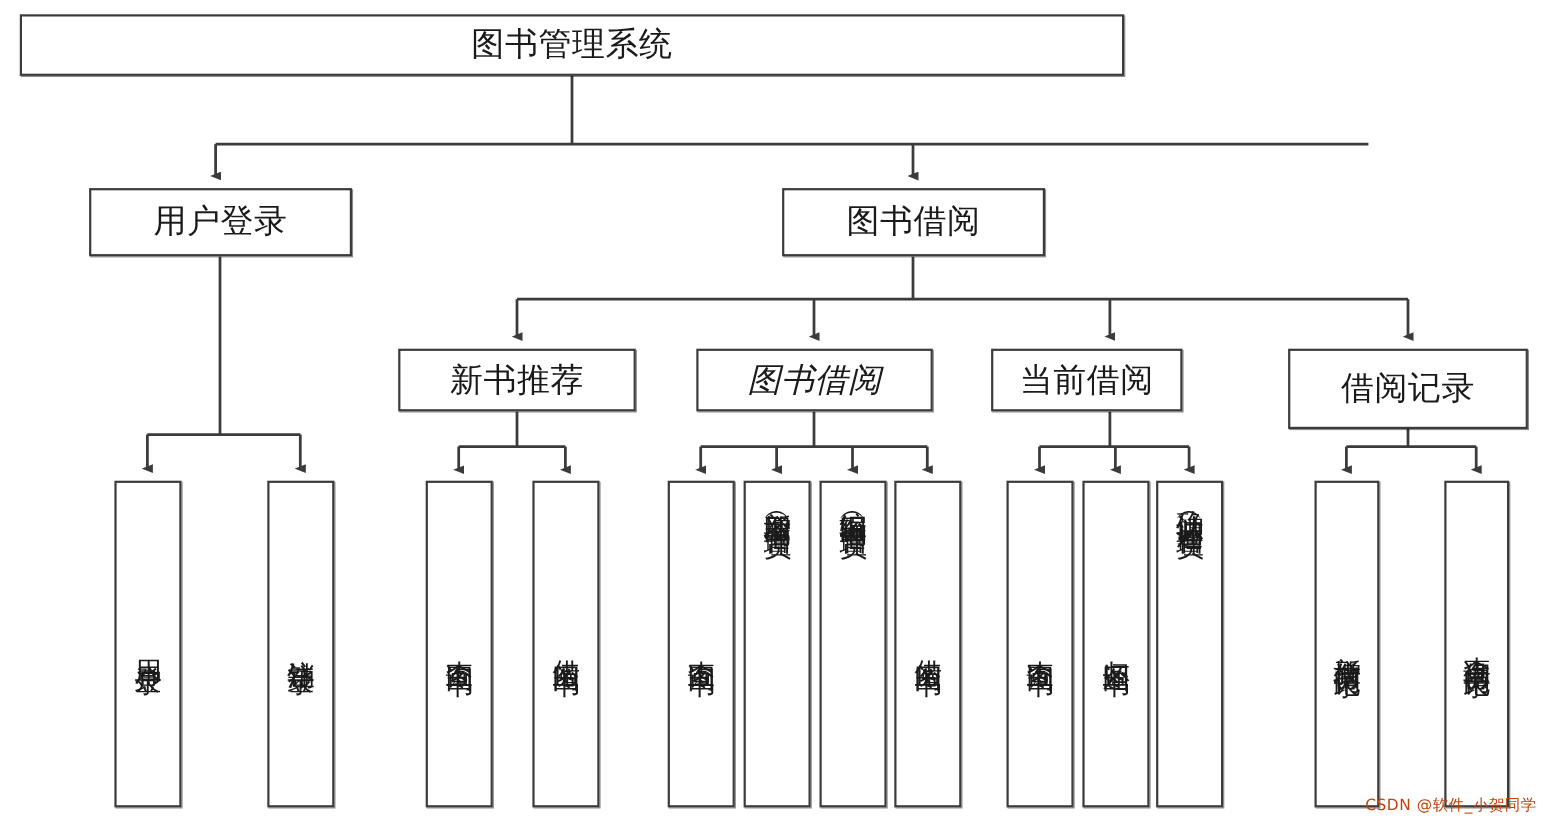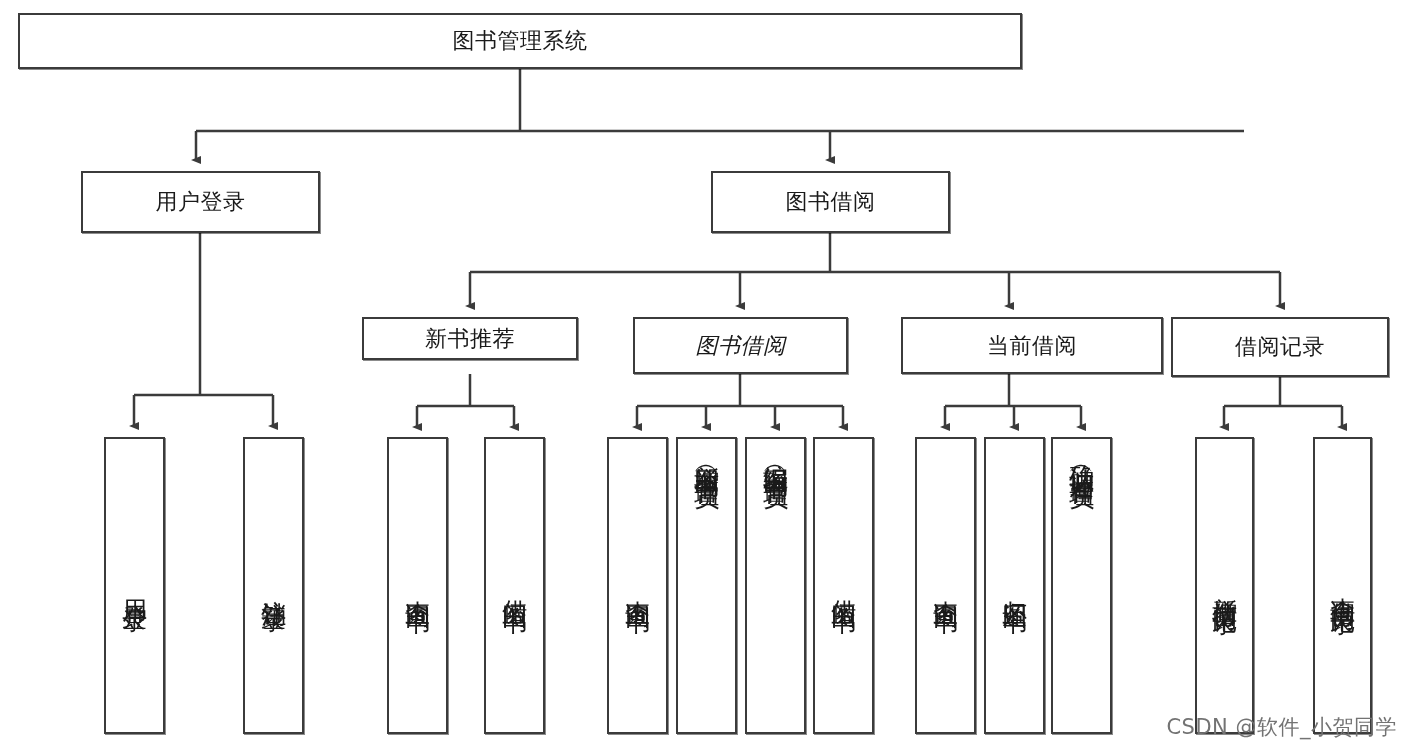--- a/index.html
+++ b/index.html
@@ -35,21 +35,21 @@
     justify-content: center;
     color: #1a1a1a;
     box-shadow: 1px 1px 0 rgba(0,0,0,0.45);
   }
   .node .lbl {
     display: block;
     line-height: 1.18;
     letter-spacing: 0.5px;
   }
   .node.horiz .lbl {
-    font-size: 22px;
+    font-size: 30px;
     white-space: nowrap;
   }
   .node.vert {
     align-items: flex-start;
     padding-top: 6px;
   }
   .node.vert .lbl {
     writing-mode: vertical-rl;
     text-orientation: upright;
     font-size: 25px;
@@ -57,22 +57,22 @@
     white-space: nowrap;
   }
   .node.vert.center {
     align-items: center;
     padding-top: 0;
   }
   #watermark {
     position: absolute;
     right: 8px;
     bottom: 6px;
-    font-size: 21px;
-    color: #737373;
+    font-size: 14px;
+    color: #c2410c;
     white-space: nowrap;
     letter-spacing: 0.5px;
   }
 </style>
 </head>
 <body>
 
 <div id="canvas">
 
   <svg id="edges" viewBox="0 0 1405 747">
@@ -128,30 +128,30 @@
   <div id="nodes">
       <div class="node horiz" style="left: 18px; top: 13px; width: 1004px; height: 56px;">
         <span class="lbl">图书管理系统</span>
       </div>
       <div class="node horiz" style="left: 81px; top: 171px; width: 239px; height: 62px;">
         <span class="lbl">用户登录</span>
       </div>
       <div class="node horiz" style="left: 711px; top: 171px; width: 239px; height: 62px;">
         <span class="lbl">图书借阅</span>
       </div>
-      <div class="node horiz" style="left: 362px; top: 317px; width: 216px; height: 43px;">
+      <div class="node horiz" style="left: 362px; top: 317px; width: 216px; height: 57px;">
         <span class="lbl">新书推荐</span>
       </div>
       <div class="node horiz" style="left: 633px; top: 317px; width: 215px; height: 57px; font-style: italic;">
         <span class="lbl">图书借阅</span>
       </div>
-      <div class="node horiz" style="left: 901px; top: 317px; width: 262px; height: 57px;">
+      <div class="node horiz" style="left: 901px; top: 317px; width: 174px; height: 57px;">
         <span class="lbl">当前借阅</span>
       </div>
-      <div class="node horiz" style="left: 1171px; top: 317px; width: 218px; height: 60px;">
+      <div class="node horiz" style="left: 1171px; top: 317px; width: 218px; height: 73px;">
         <span class="lbl">借阅记录</span>
       </div>
       <div class="node vert center" style="left: 104px; top: 437px; width: 61px; height: 297px;">
         <span class="lbl">用户登录</span>
       </div>
       <div class="node vert center" style="left: 243px; top: 437px; width: 61px; height: 297px;">
         <span class="lbl">注销登录</span>
       </div>
       <div class="node vert center" style="left: 387px; top: 437px; width: 61px; height: 297px;">
         <span class="lbl">查询图书</span>

